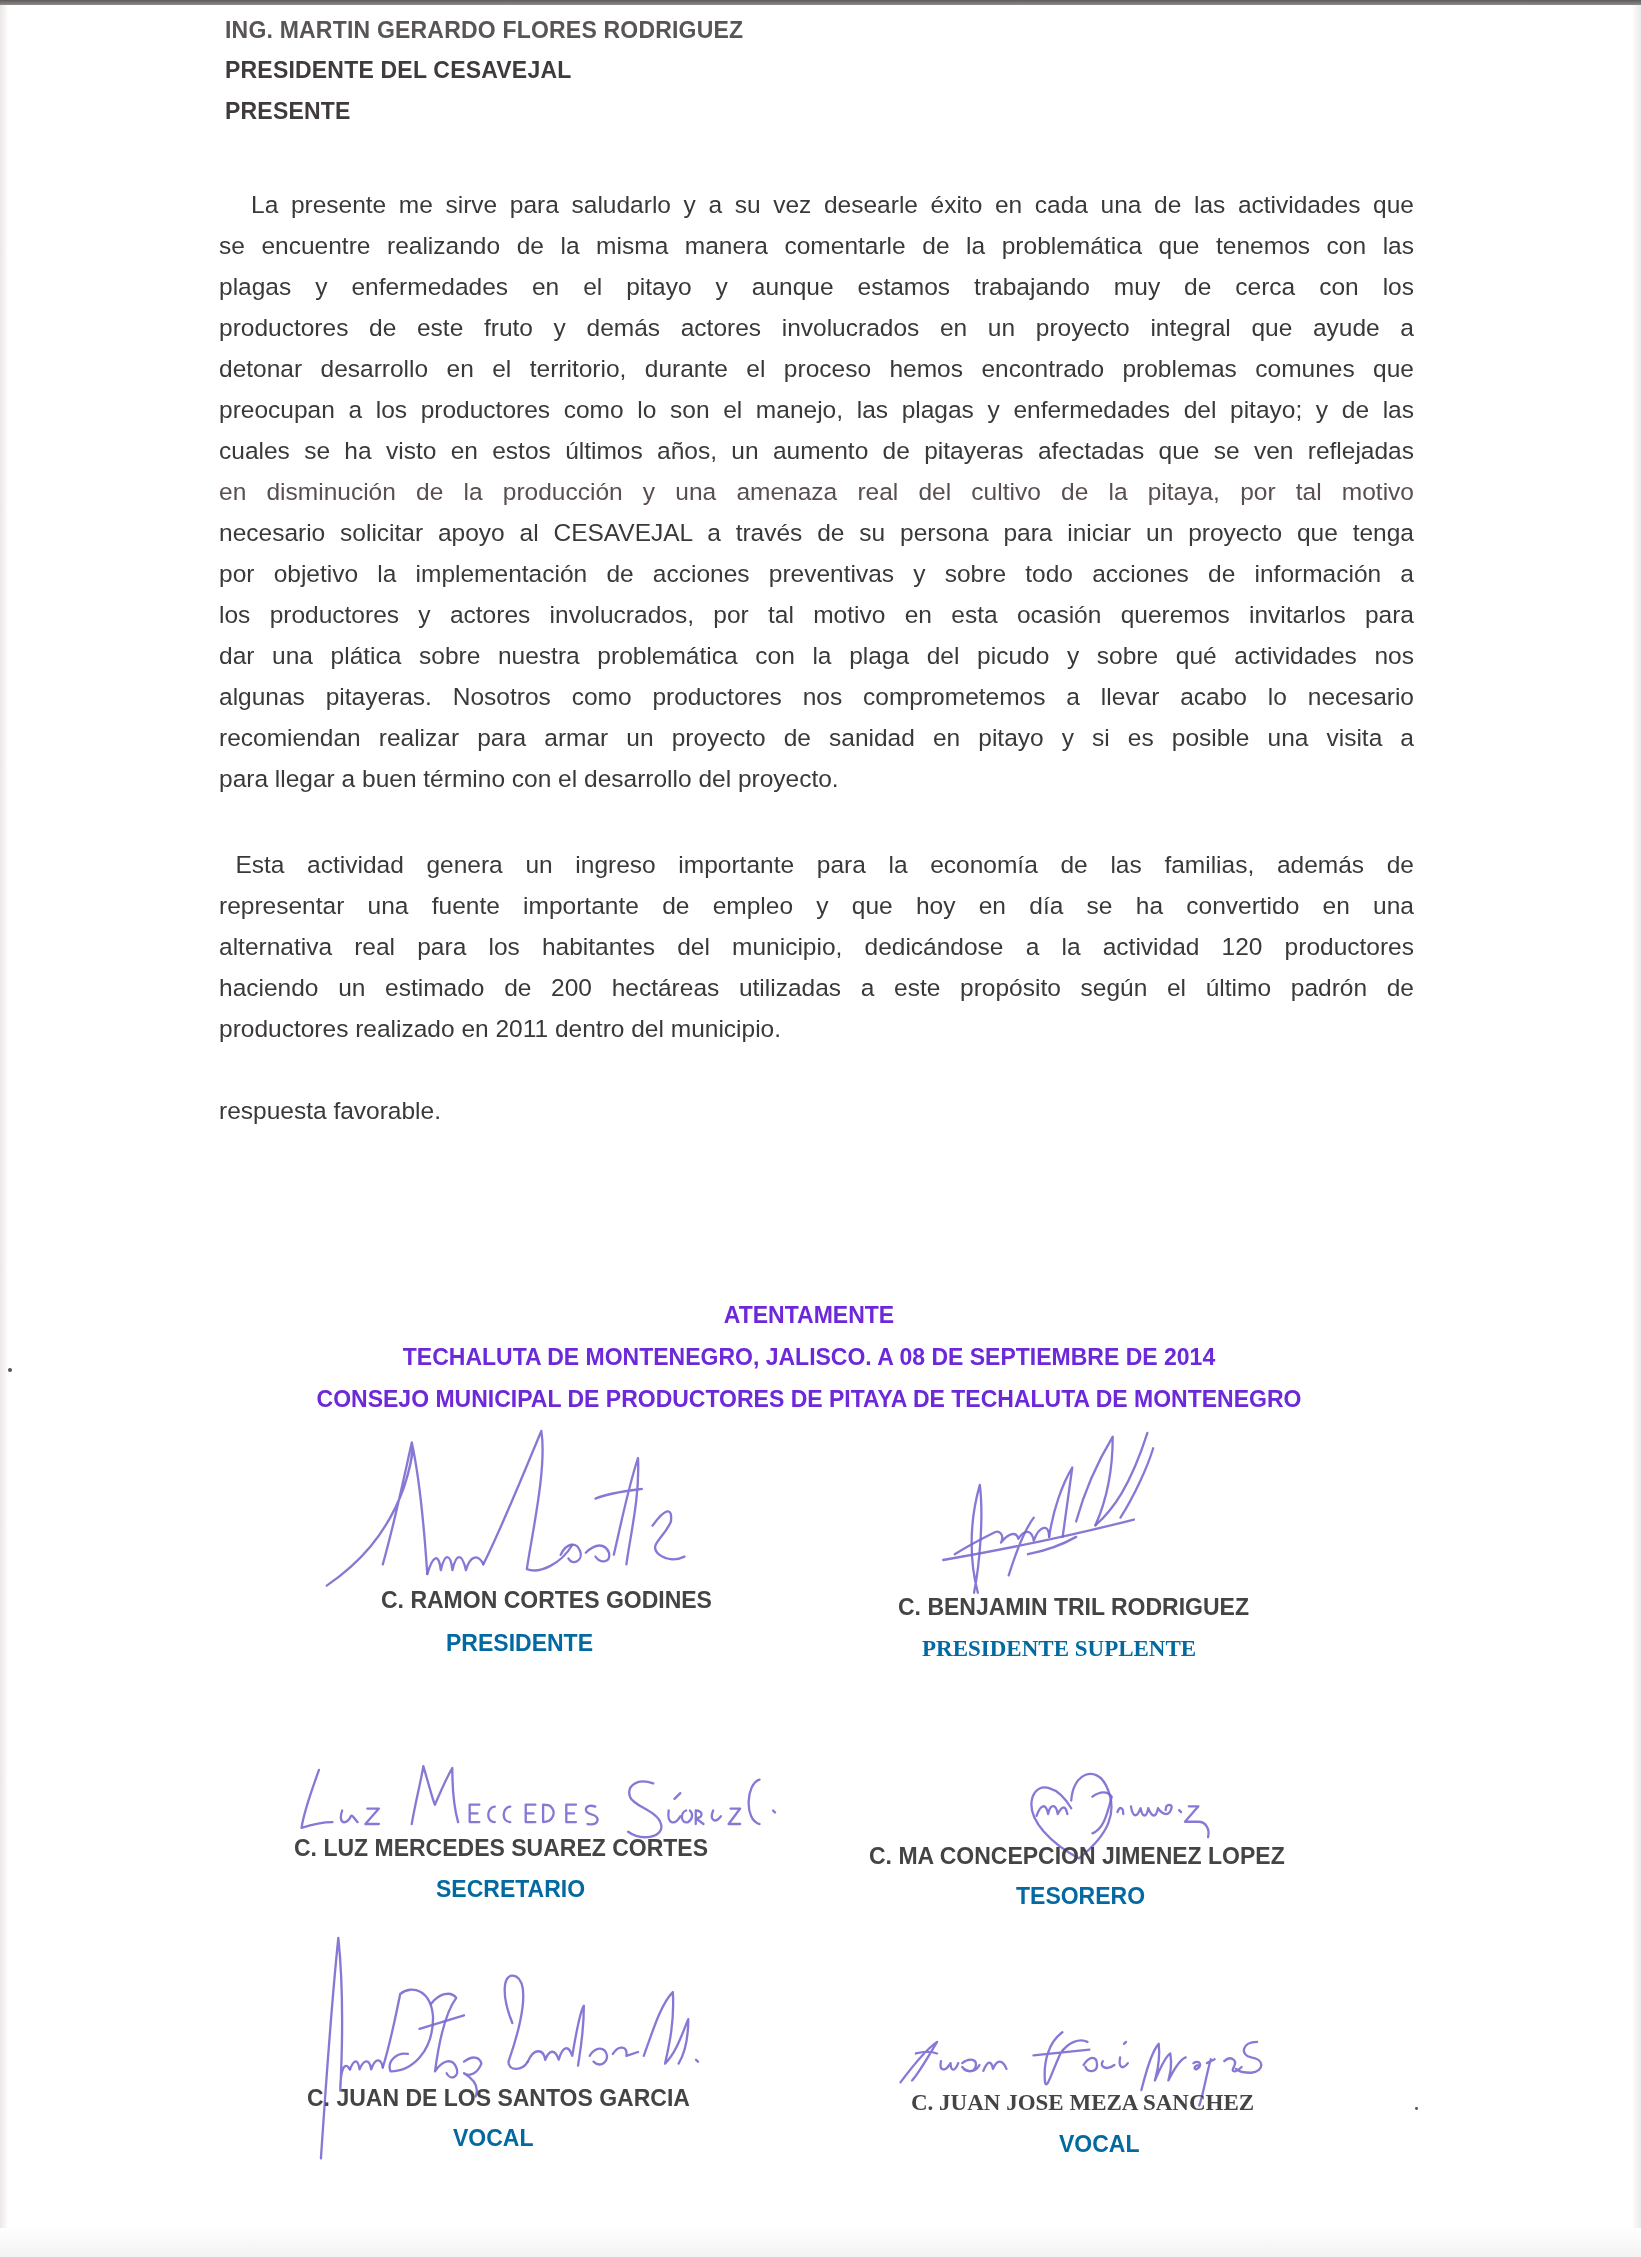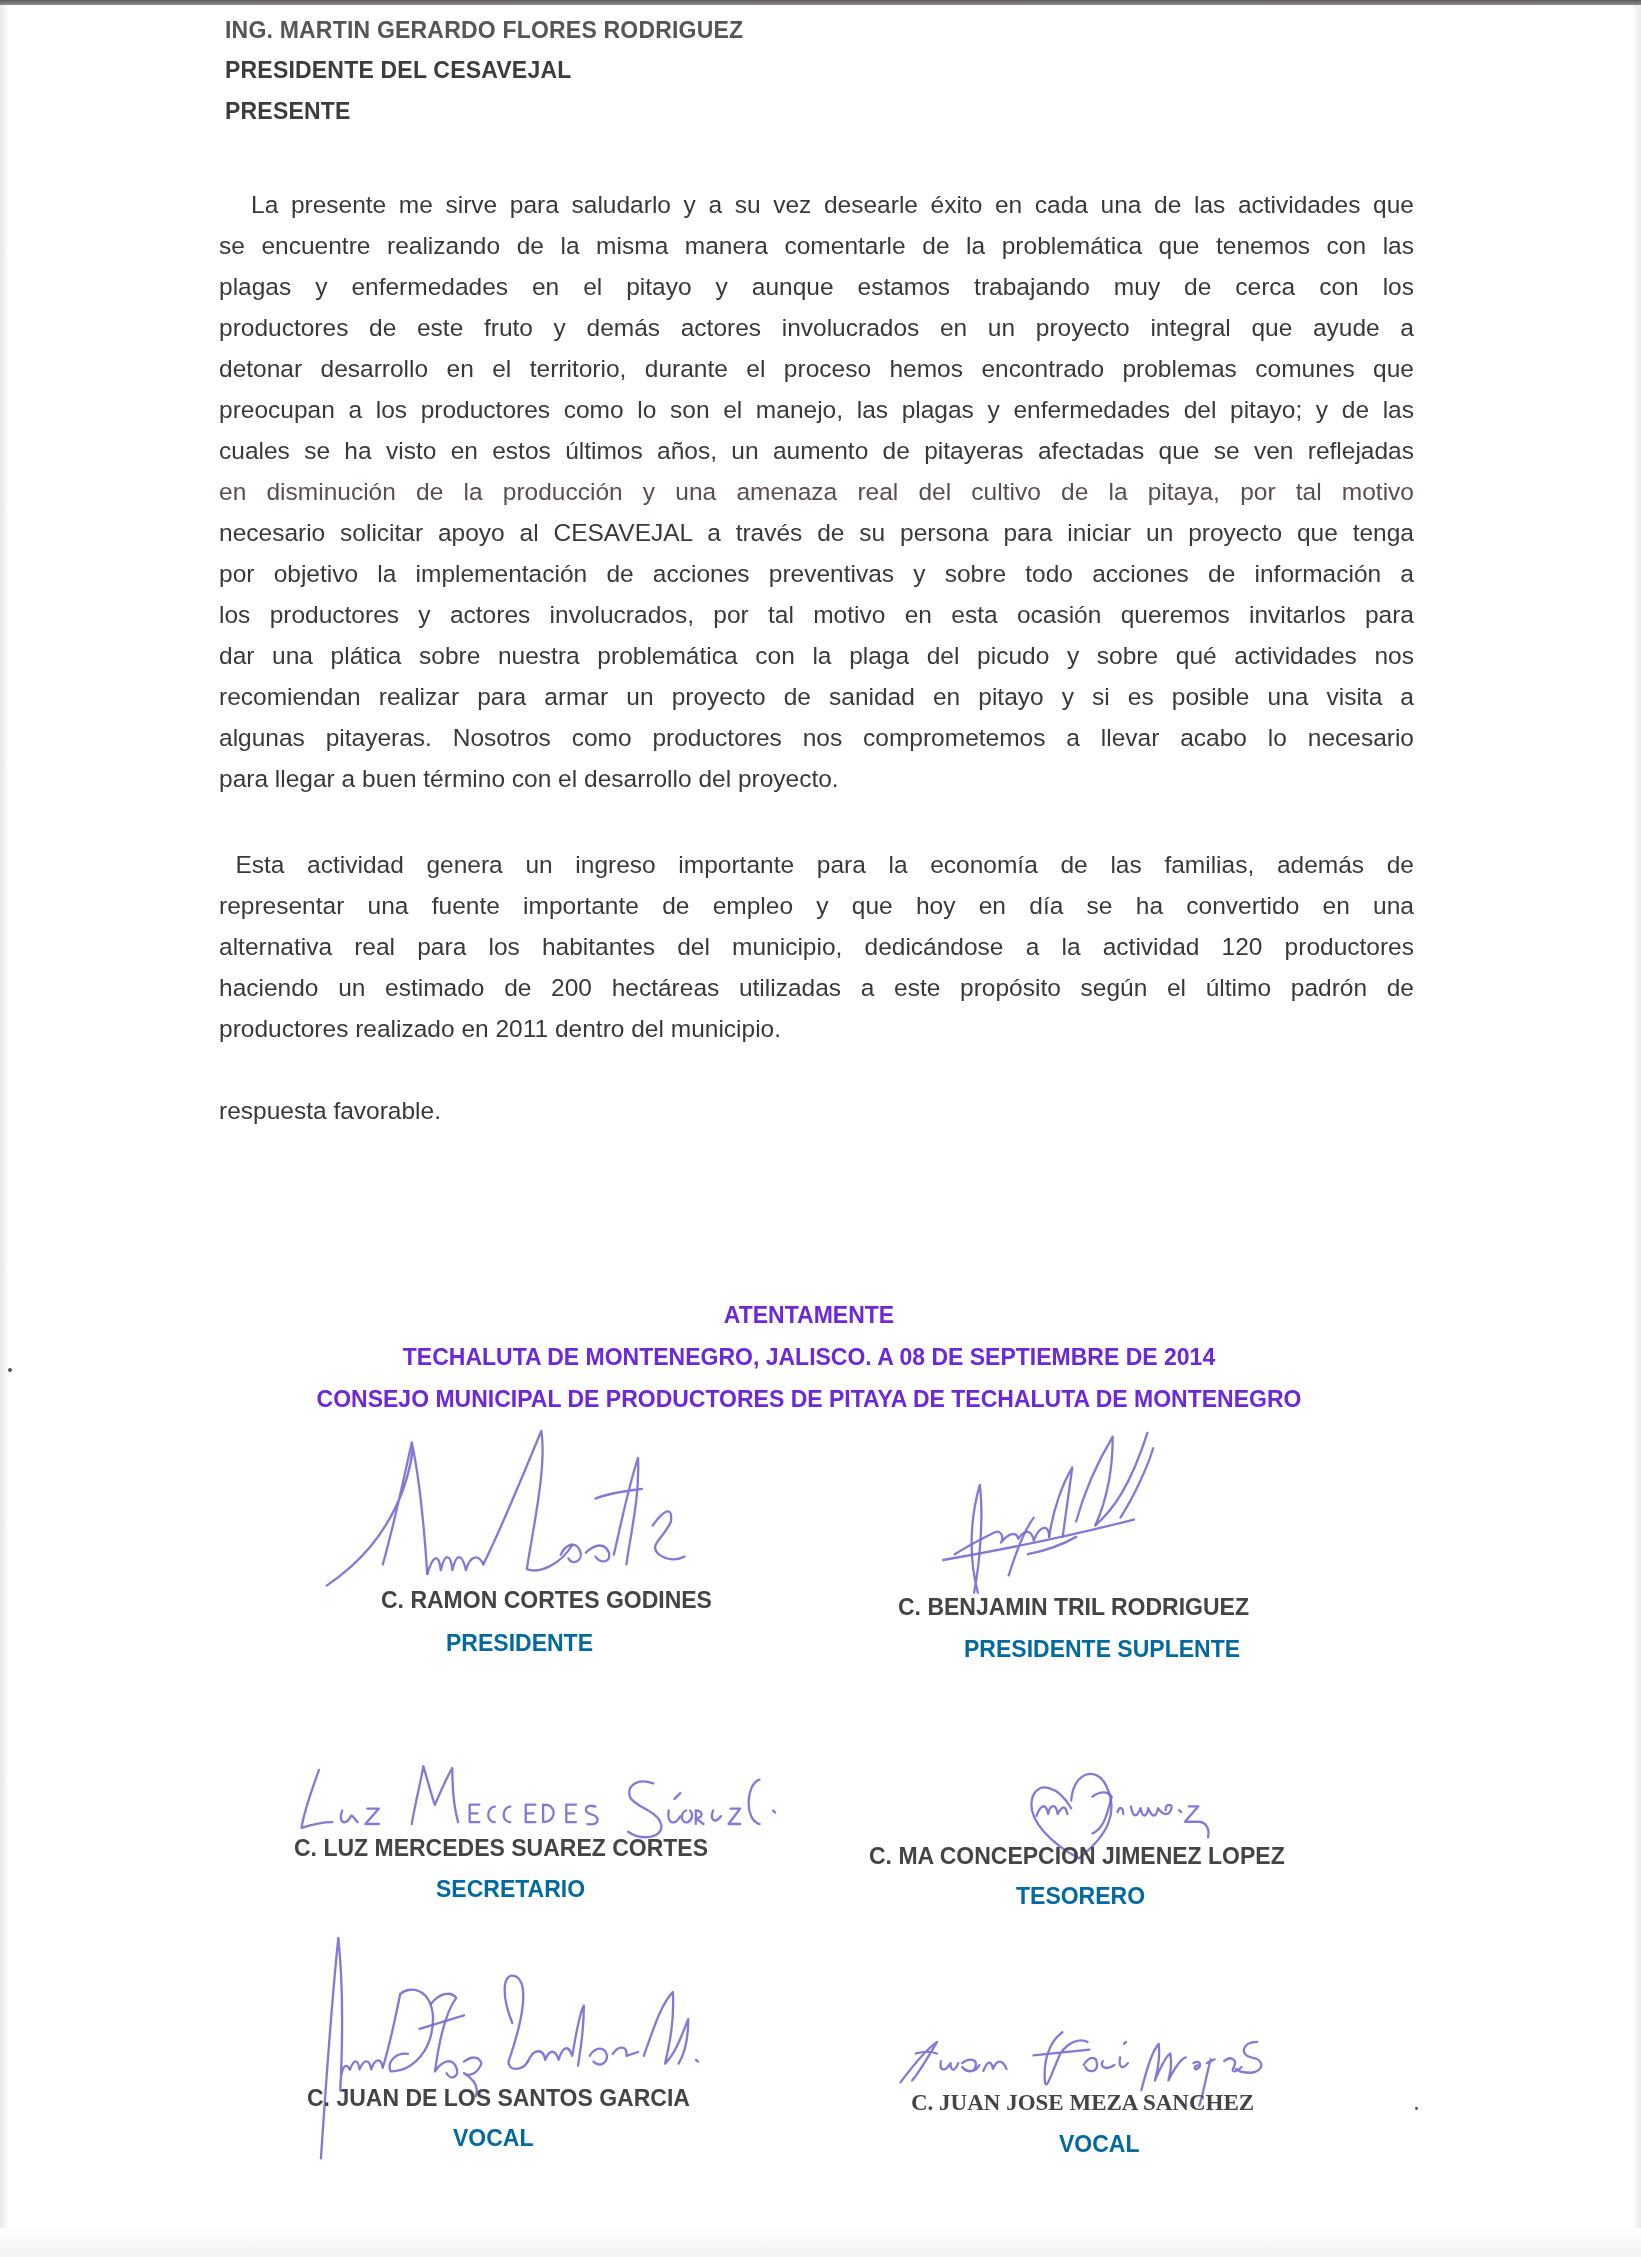--- a/index.html
+++ b/index.html
@@ -65,22 +65,22 @@
   <span class="ln">plagas y enfermedades en el pitayo y aunque estamos trabajando  muy de cerca con los</span>
   <span class="ln">productores de este fruto y demás actores involucrados en un proyecto integral que ayude a</span>
   <span class="ln">detonar desarrollo en el territorio, durante el proceso hemos encontrado problemas comunes que</span>
   <span class="ln">preocupan a los productores como lo son el manejo, las plagas y enfermedades del pitayo; y de las</span>
   <span class="ln">cuales se ha visto en estos últimos años, un aumento de pitayeras afectadas que se ven reflejadas</span>
   <span class="ln fade">en disminución de la producción y una amenaza real del cultivo de la pitaya, por tal motivo</span>
   <span class="ln">necesario solicitar apoyo al CESAVEJAL a través de su persona para iniciar un proyecto que tenga</span>
   <span class="ln">por objetivo la implementación de acciones preventivas y sobre todo acciones de información a</span>
   <span class="ln">los productores y actores involucrados, por tal motivo en esta ocasión queremos invitarlos para</span>
   <span class="ln">dar una plática sobre nuestra problemática  con la plaga del picudo y sobre qué actividades nos</span>
+  <span class="ln">algunas pitayeras. Nosotros como productores nos comprometemos a llevar acabo lo necesario</span>
   <span class="ln">recomiendan realizar para armar un proyecto de sanidad en pitayo y si es posible una visita a</span>
-  <span class="ln">algunas pitayeras. Nosotros como productores nos comprometemos a llevar acabo lo necesario</span>
   <span class="ln last">para llegar a buen término con el desarrollo del proyecto.</span>
 </div>
 
 <div class="para" style="top:844px;">
   <span class="ln indent-s">Esta actividad genera un ingreso importante para la economía de las familias, además de</span>
   <span class="ln">representar una fuente importante de empleo y que hoy en día se ha convertido en una</span>
   <span class="ln">alternativa real para los habitantes del municipio, dedicándose a la actividad 120 productores</span>
   <span class="ln">haciendo un estimado de 200 hectáreas utilizadas a  este propósito según el último padrón de</span>
   <span class="ln last">productores realizado en 2011 dentro del municipio.</span>
 </div>
@@ -110,21 +110,21 @@
 
 <div>
   <svg class="sig" style="left:941px; top:1429px;" width="251" height="183" viewBox="0 0 260 190">
     <path d="M38,170 C30,140 28,100 40,58 C44,90 40,140 34,170" style="stroke: rgb(116, 103, 207);"></path>
     <path d="M14,130 C30,120 42,114 54,108 C60,104 66,110 62,118 C70,108 78,106 80,114 C86,104 94,104 96,116 C102,100 112,98 112,112" style="stroke: rgb(116, 103, 207);"></path>
     <path d="M112,112 C116,84 126,56 136,40 C132,70 128,96 126,112 M140,96 C150,60 166,28 178,8 C178,50 168,82 160,100" style="stroke: rgb(116, 103, 207);"></path>
     <path d="M2,136 C60,126 130,112 200,94 M70,152 C80,120 90,100 96,92 M90,130 C110,126 126,120 140,112" style="stroke: rgb(116, 103, 207);"></path>
     <path d="M160,100 C178,84 196,60 214,4 M186,92 C200,70 214,40 220,20" style="stroke: rgb(116, 103, 207);"></path>
   </svg>
   <div class="sig-name" style="left:898px; top:1594px;">C. BENJAMIN TRIL RODRIGUEZ</div>
-  <div class="sig-role" style="left:964px; top:1636px;">PRESIDENTE SUPLENTE</div>
+  <div class="sig-role" style="left:922px; top:1636px;font-family:Liberation Serif, serif;">PRESIDENTE SUPLENTE</div>
 </div>
 
 <div>
   <svg class="sig" style="left:290px; top:1762px;" width="541" height="97" viewBox="0 0 560 100">
     <path d="M30,8 C22,30 14,52 12,68 C24,64 34,62 44,62" style="stroke: rgb(116, 103, 207);"></path>
     <path d="M54,50 C50,62 56,66 62,58 C64,52 66,58 70,62 M80,48 L92,48 L78,64 L92,64" style="stroke: rgb(116, 103, 207);"></path>
     <path d="M126,64 C130,40 136,18 138,4 C144,24 148,40 150,44 C156,30 162,16 168,6 C168,30 170,48 174,62" style="stroke: rgb(116, 103, 207);"></path>
     <path d="M186,44 L196,44 M186,44 L186,62 L196,62 M186,53 L194,53" style="stroke: rgb(116, 103, 207);"></path>
     <path d="M212,46 C204,46 202,62 212,62 M228,46 C220,46 218,62 228,62 M244,44 L254,44 M244,44 L244,62 L254,62 M244,53 L252,53" style="stroke: rgb(116, 103, 207);"></path>
     <path d="M262,44 L262,62 C272,62 276,52 270,46 C268,44 264,44 262,44 M286,44 L296,44 M286,44 L286,62 L296,62 M286,53 L294,53" style="stroke: rgb(116, 103, 207);"></path>

